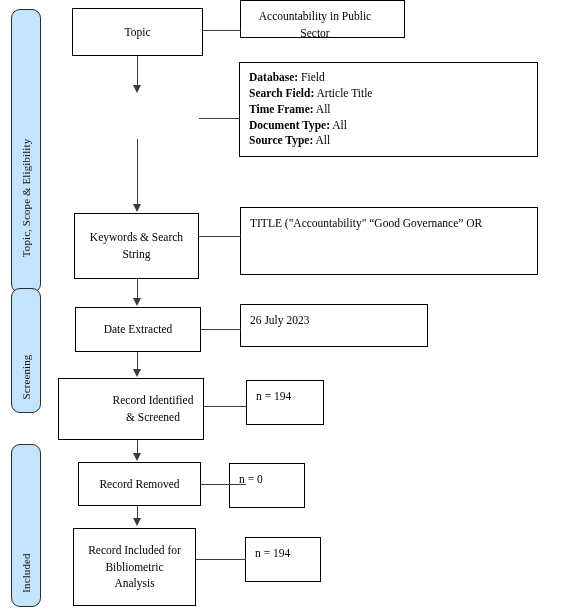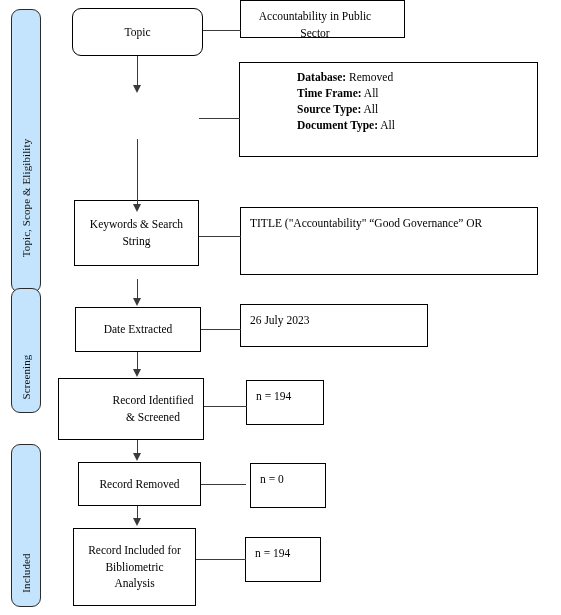--- a/index.html
+++ b/index.html
@@ -49,21 +49,21 @@
     line-height: 1.45;
     padding: 2px 4px;
   }
   .box.note {
     align-items: flex-start;
     justify-content: flex-start;
     text-align: left;
     padding: 7px 9px;
   }
   .box.note .note-line { display: block; }
-  .box.note b { font-weight: bold; margin-left: 48px; }
+  .box.note b { font-weight: bold; }
 
   
   .vline {
     position: absolute;
     width: 0;
     border-left: 1.4px solid #3a3a3a;
   }
   .hline {
     position: absolute;
     height: 0;
@@ -88,26 +88,26 @@
   </div>
 
   <div class="pill" style="left:11px; top:288px; width:30px; height:125px;">
     <div class="pill-label" style="top:88px; transform:translate(-50%,-50%) rotate(-90deg);">Screening</div>
   </div>
 
   <div class="pill" style="left:11px; top:444px; width:30px; height:163px;">
     <div class="pill-label" style="top:128px; transform:translate(-50%,-50%) rotate(-90deg);">Included</div>
   </div>
 
-  <div class="box" style="left:72px; top:8px; width:131px; height:48px;border-radius:9px;">
+  <div class="box" style="left:72px; top:8px; width:131px; height:48px;">
     <span>Topic</span>
   </div>
 
 
-  <div class="box" style="left:74px; top:200px; width:125px; height:66px;">
+  <div class="box" style="left:74px; top:213px; width:125px; height:66px;">
     <span>Keywords &amp; Search String</span>
   </div>
 
   <div class="box" style="left:75px; top:307px; width:126px; height:45px;">
     <span>Date Extracted</span>
   </div>
 
   <div class="box" style="left:58px; top:378px; width:146px; height:62px;padding-left:48px;">
     <span style="display:inline-block; width:105px;">Record Identified &amp; Screened</span>
   </div>
@@ -121,52 +121,56 @@
   </div>
 
   <div class="box note" style="left:240px; top:0; width:165px; height:38px;text-align:center;">
     <span style="display:inline-block; width:130px; line-height:1.5;">Accountability in Public Sector</span>
   </div>
 
   <div class="box note" style="left:239px; top:62px; width:299px; height:95px; line-height:1.38;">
     <div style="width:100%;">
       <span class="note-line">
         <b>Database:</b>
-        <span>Removed</span>
+        <span>Field</span>
+      </span>
+      <span class="note-line">
+        <b>Search Field:</b>
+        <span>Article Title</span>
       </span>
       <span class="note-line">
         <b>Time Frame:</b>
         <span>All</span>
       </span>
       <span class="note-line">
+        <b>Document Type:</b>
+        <span>All</span>
+      </span>
+      <span class="note-line">
         <b>Source Type:</b>
-        <span>All</span>
-      </span>
-      <span class="note-line">
-        <b>Document Type:</b>
         <span>All</span>
       </span>
     </div>
   </div>
 
   <div class="box note" style="left:240px; top:207px; width:298px; height:68px; line-height:1.5;">
     <div style="width:100%;">
       <span class="note-line">TITLE ("Accountability"  “Good Governance”  OR</span>
     </div>
   </div>
 
   <div class="box note" style="left:240px; top:304px; width:188px; height:43px;">
     <span>26 July 2023</span>
   </div>
 
   <div class="box note" style="left:246px; top:380px; width:78px; height:45px;">
     <span>n = 194</span>
   </div>
 
-  <div class="box note" style="left:250px; top:463px; width:76px; height:45px;">
+  <div class="box note" style="left:229px; top:463px; width:76px; height:45px;">
     <span>n = 0</span>
   </div>
 
   <div class="box note" style="left:245px; top:537px; width:76px; height:45px;">
     <span>n = 194</span>
   </div>
 
   <div class="vline" style="left:137px; top:56px; height:30px;"></div>
   <div class="arrowhead" style="left:133px; top:85px;"></div>
 

